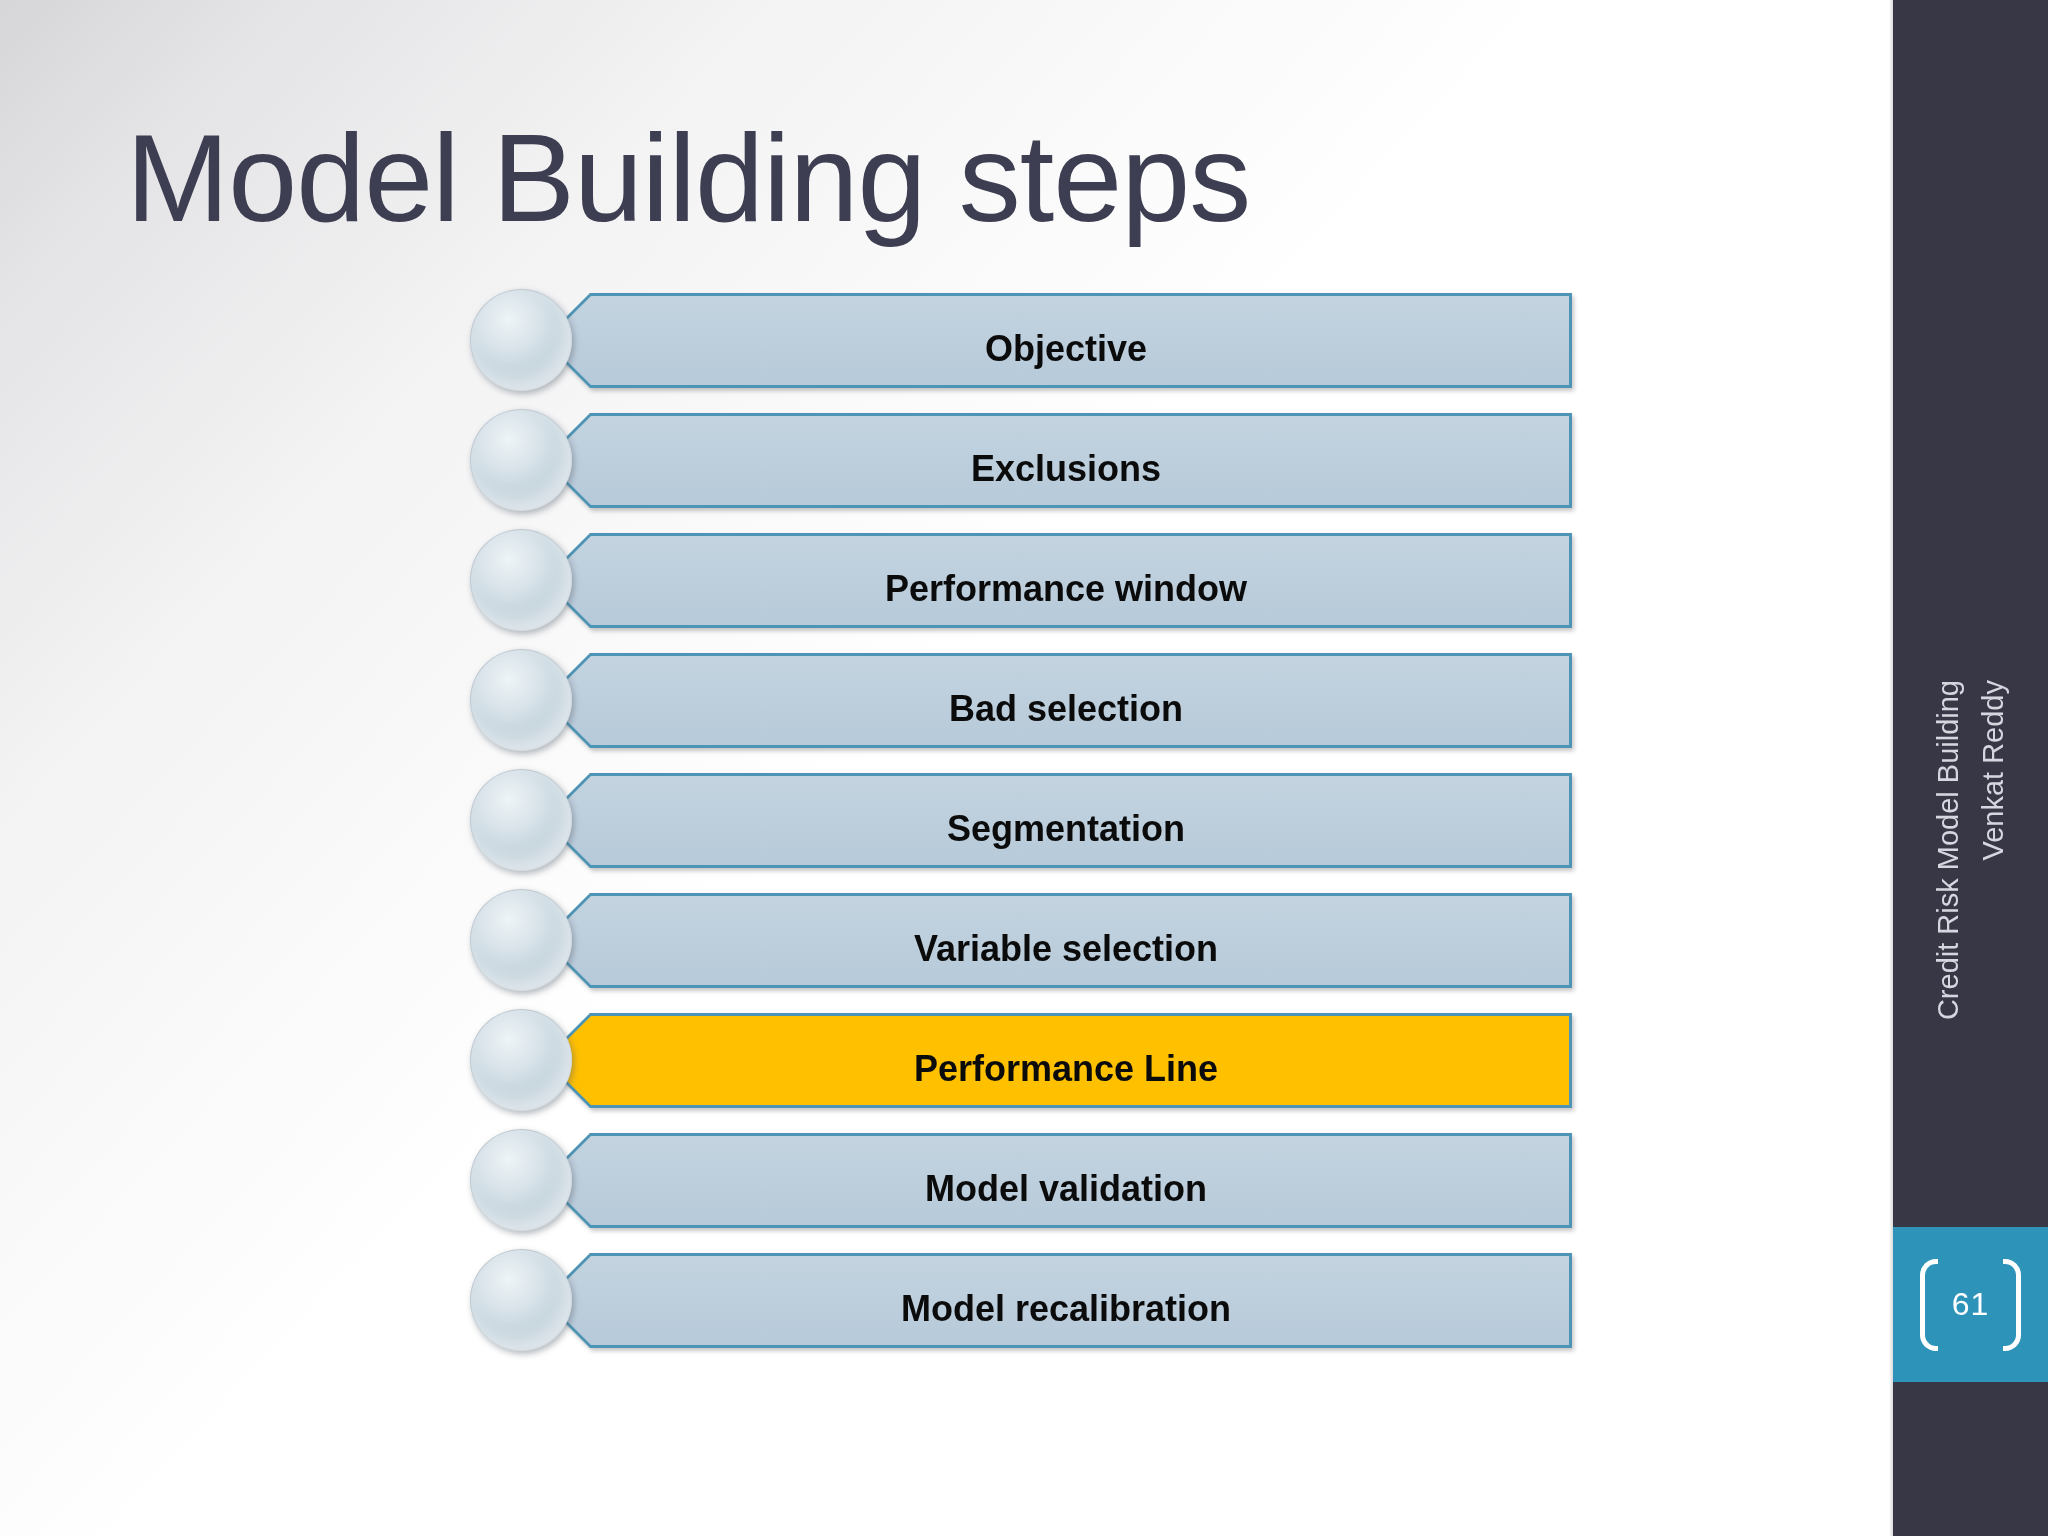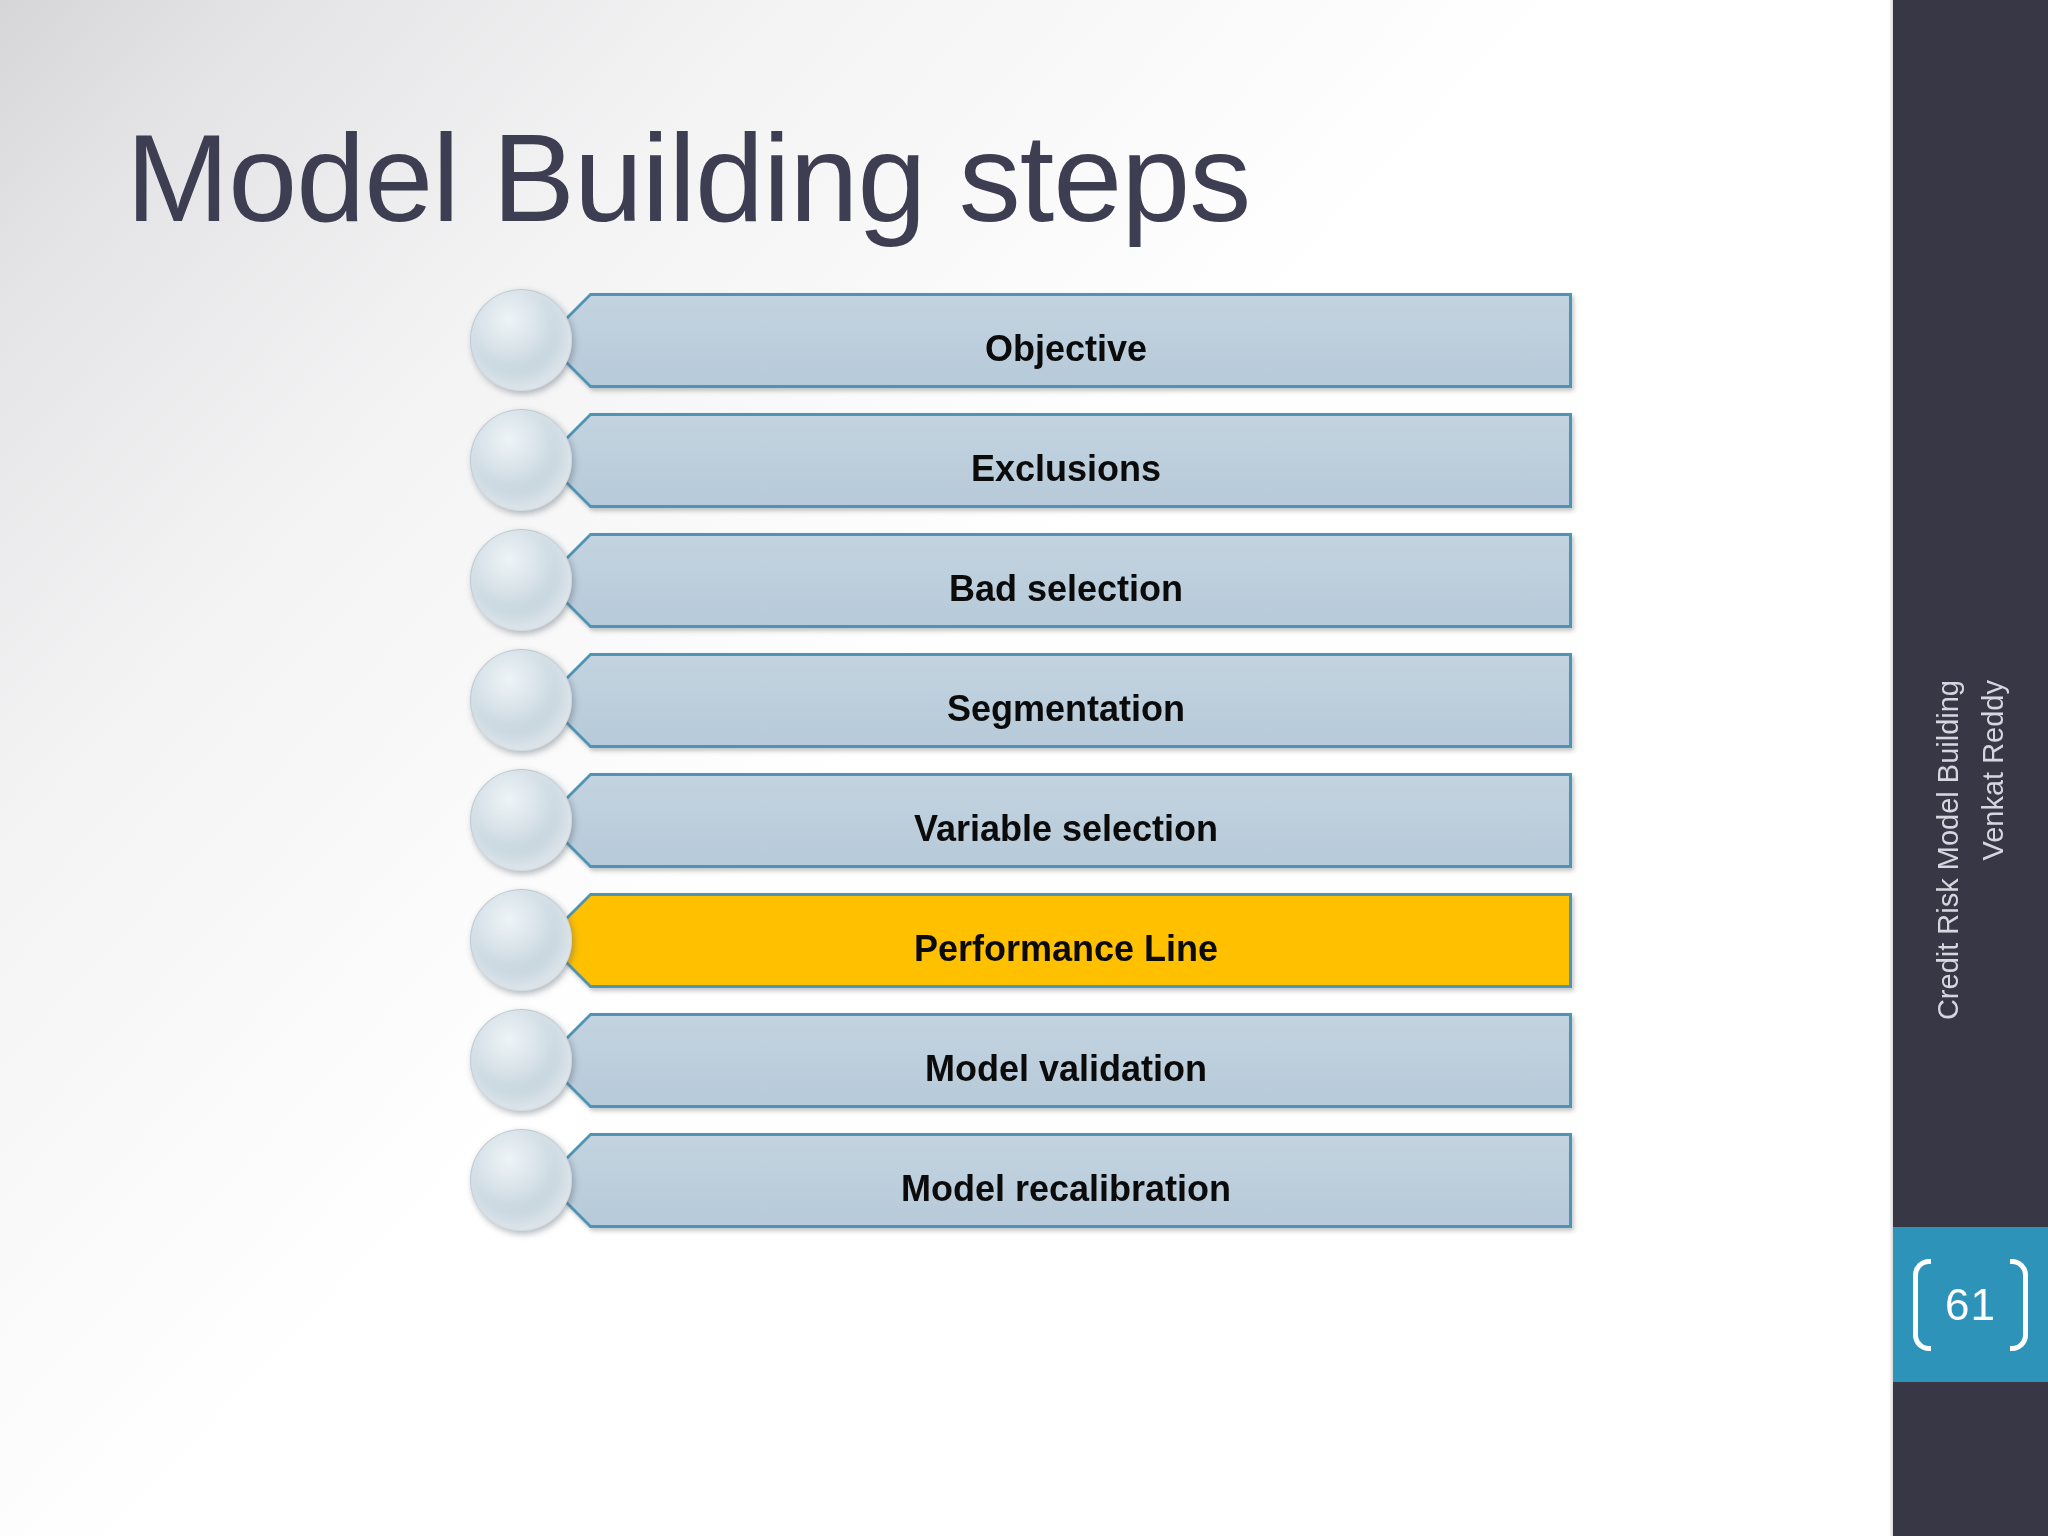--- a/index.html
+++ b/index.html
@@ -68,21 +68,21 @@
   }
 
   .page-box {
     position:absolute; left:0; top:1227px; width:155px; height:155px;
     background:var(--page-box-bg,#2e93b8);
     display:flex; align-items:center; justify-content:center;
   }
   .bracket { width:18px; height:92px; box-sizing:border-box; }
   .bracket.left  { border:5px solid #fff; border-right:none; border-radius:16px 0 0 16px; }
   .bracket.right { border:5px solid #fff; border-left:none;  border-radius:0 16px 16px 0; }
-  .page-number { color:#fff; font-size:44px; margin:0 14px; letter-spacing:1px; }
+  .page-number { color:#fff; font-size:32px; margin:0 14px; letter-spacing:1px; }
 </style>
 </head>
 <body>
 
 <div class="slide">
 
   <div class="title">Model Building steps</div>
 
   <div class="steps">
 
@@ -98,20 +98,28 @@
     <div class="step">
       <div class="bar-outer">
           <div class="bar-border"></div>
           <div class="bar-fill"></div>
         </div>
       <div class="bar-label">Exclusions</div>
       <span class="sphere"></span>
     </div>
 
 
+    <div class="step">
+      <div class="bar-outer">
+          <div class="bar-border"></div>
+          <div class="bar-fill"></div>
+        </div>
+      <div class="bar-label">Performance window</div>
+      <span class="sphere"></span>
+    </div>
 
     <div class="step">
       <div class="bar-outer">
           <div class="bar-border"></div>
           <div class="bar-fill"></div>
         </div>
       <div class="bar-label">Bad selection</div>
       <span class="sphere"></span>
     </div>
 

